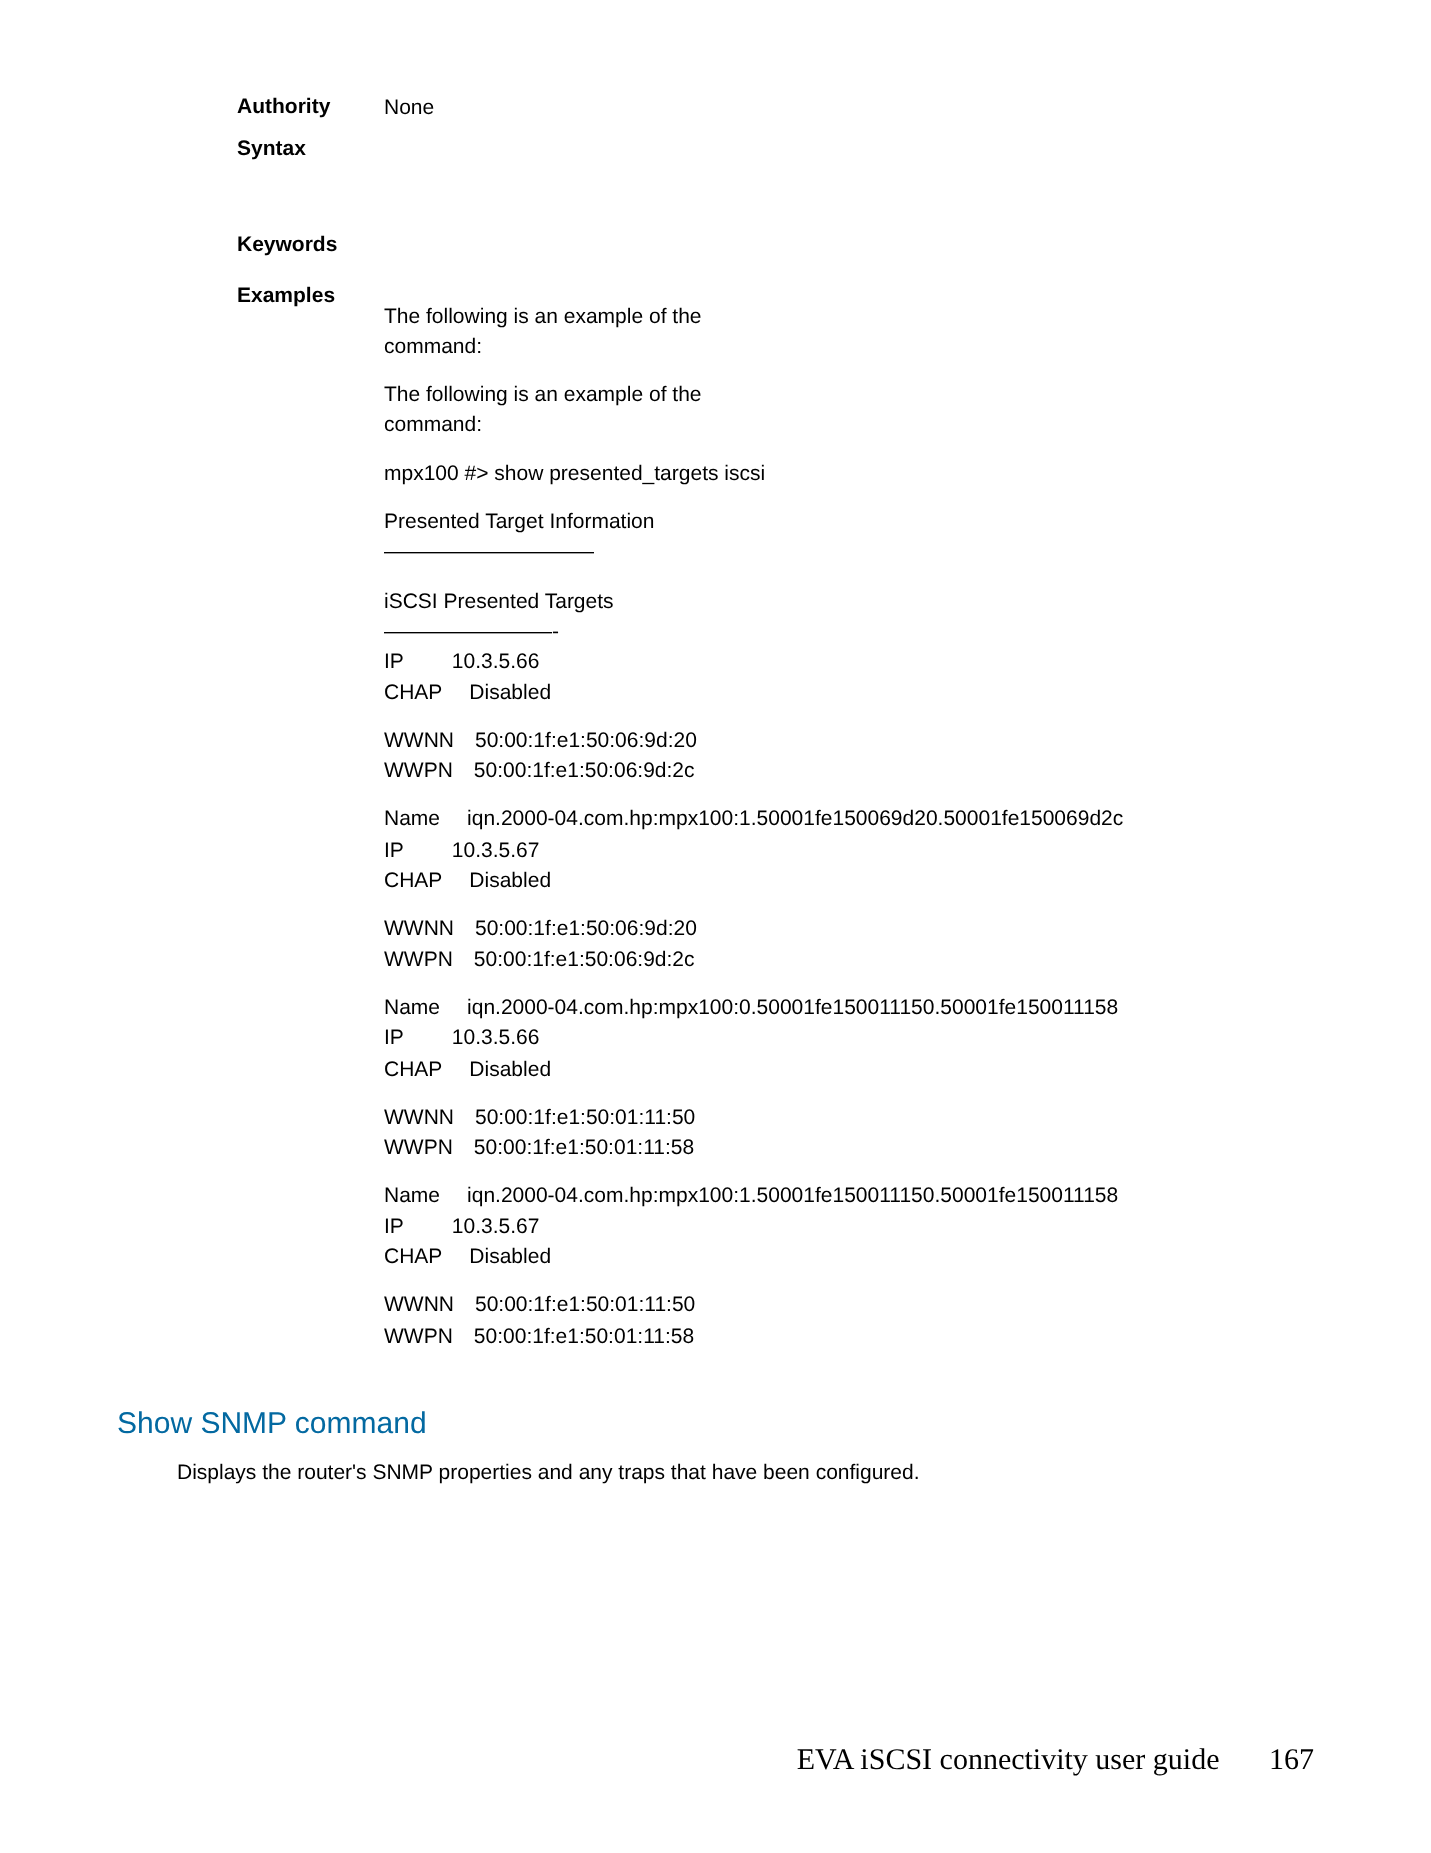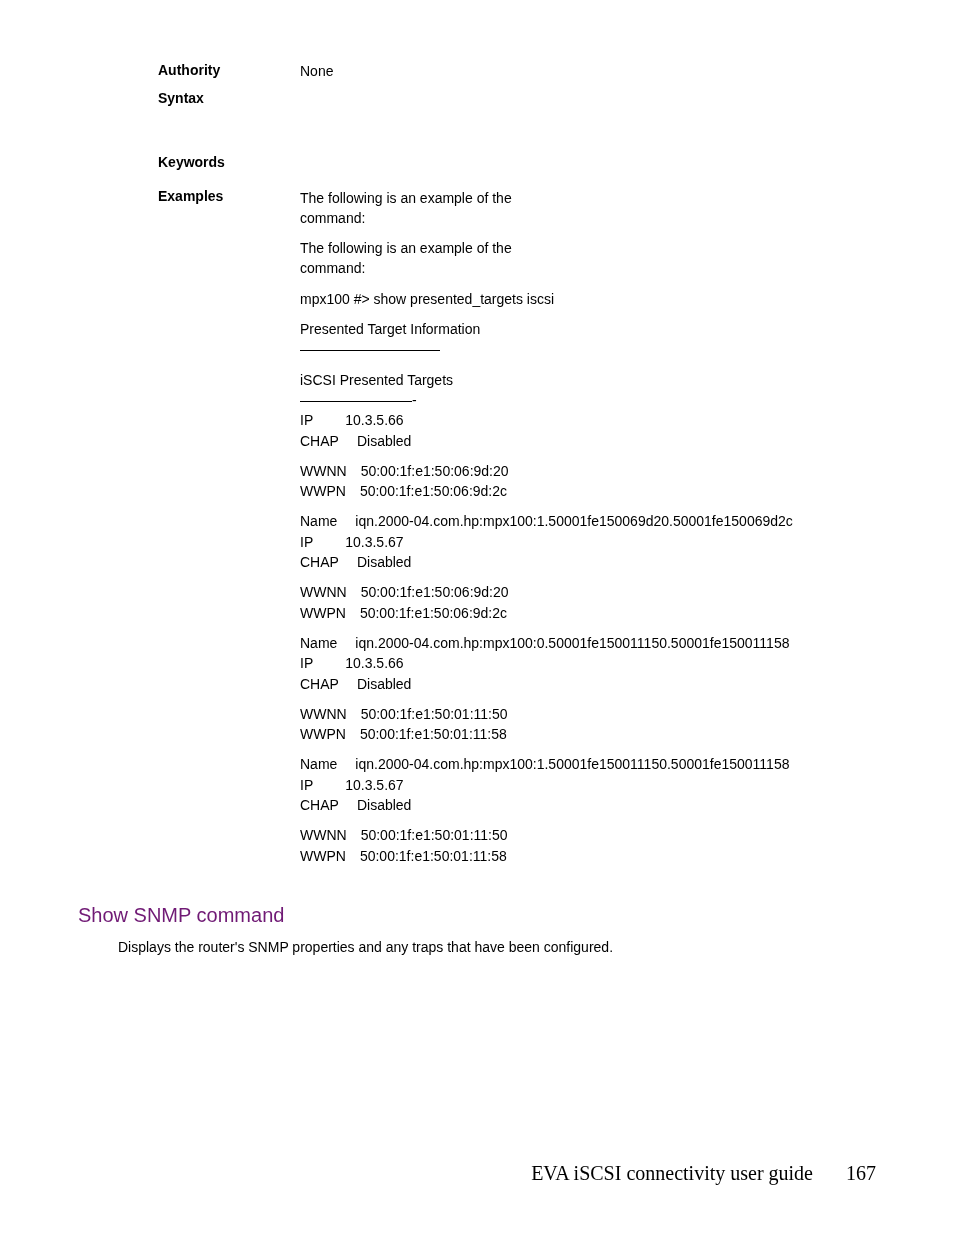--- a/index.html
+++ b/index.html
@@ -17,50 +17,50 @@
       position: relative;
       padding: 62px 78px 50px 78px;
     }
     .content {
       width: 100%;
     }
     .row {
       display: flex;
       margin-bottom: 8px;
       align-items: flex-start;
-      gap: 44px;
     }
     .label-col {
       width: 178px;
       flex-shrink: 0;
       font-weight: bold;
       padding-left: 80px;
     }
     .value-col {
       flex: 1;
       line-height: 1.4;
     }
     .syntax-spacer {
       height: 40px;
     }
     .keywords-line {
       margin-bottom: 4px;
     }
     .examples-block {
       margin-bottom: 10px;
       line-height: 1.45;
+      margin-top: 12px;
     }
     .examples-line {
       display: block;
     }
     .nowrap {
       white-space: nowrap;
     }
     .section-heading {
-      color: #701a75;
+      color: #0369a1;
       font-size: 20px;
       font-weight: normal;
       margin-top: 28px;
       margin-bottom: 10px;
       font-family: "Futura", "Trebuchet MS", Arial, sans-serif;
     }
     .section-body {
       padding-left: 40px;
       line-height: 1.5;
     }

